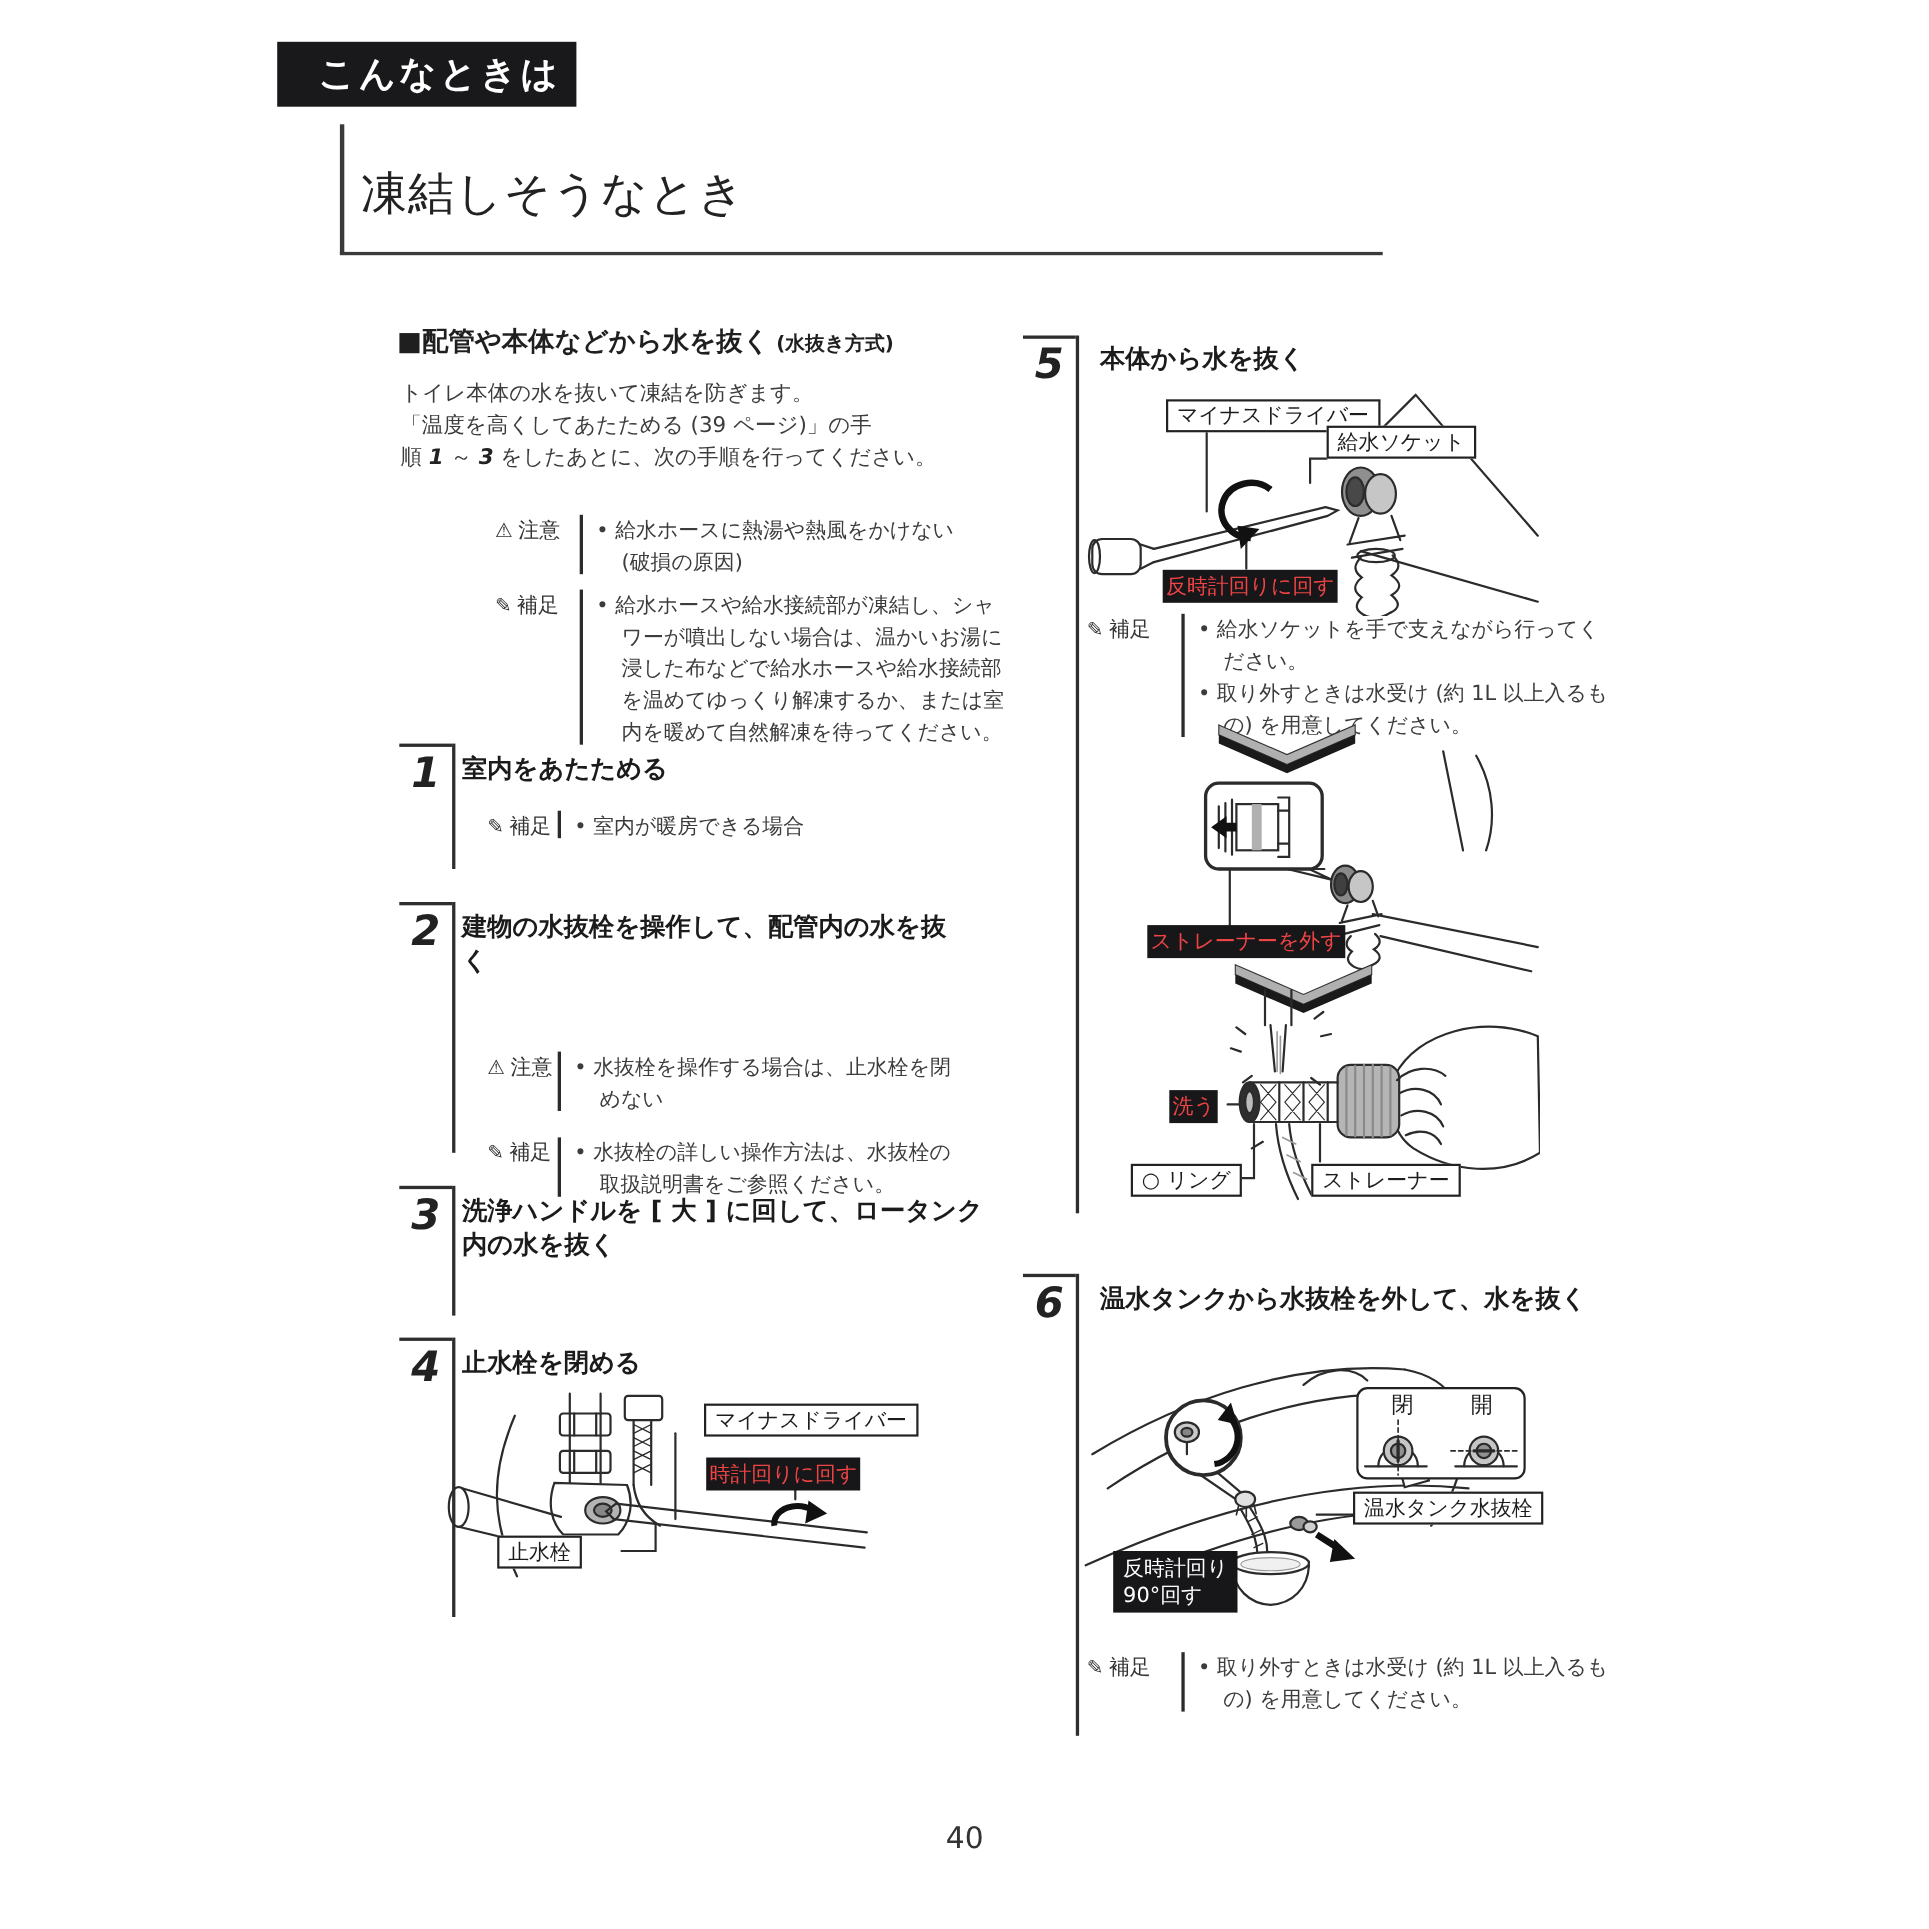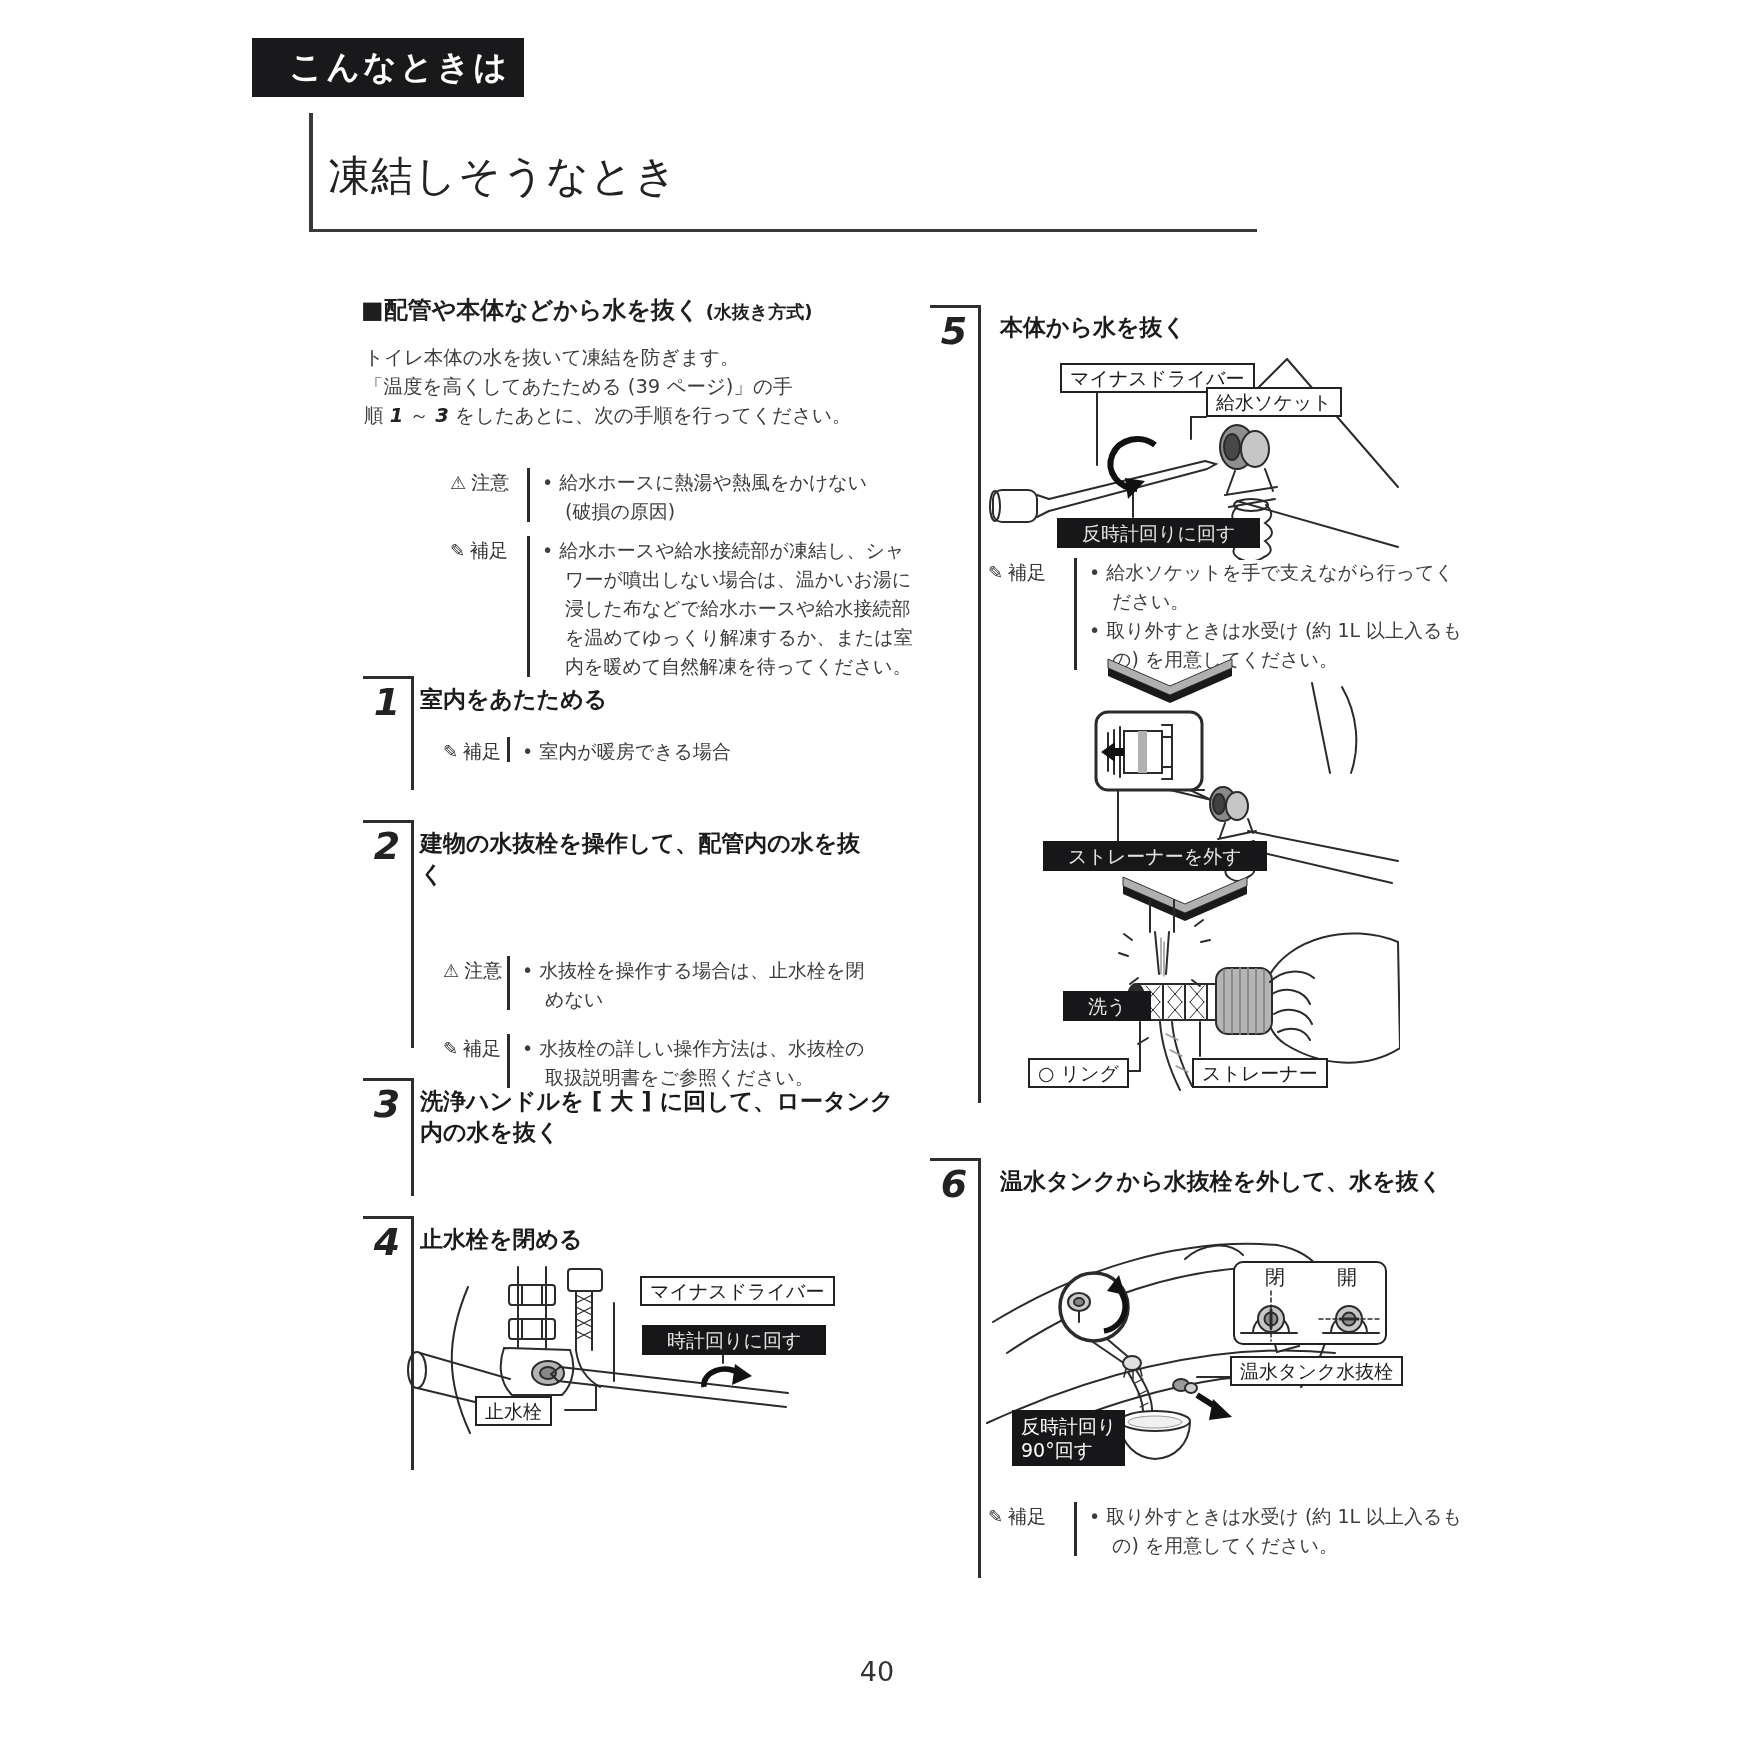--- a/index.html
+++ b/index.html
@@ -35,21 +35,21 @@
   
   .step-topline{height:3px;background:#2e2e2e;}
   .step-vline{width:3px;background:#2e2e2e;}
   .step-num{font-size:38px;font-weight:bold;font-style:italic;text-align:center;color:#222;}
   .step-title{font-size:23px;font-weight:bold;line-height:31px;color:#1b1b1b;}
   .step-title div{white-space:nowrap;}
 
   
   .lab{position:absolute;border:2px solid #222;background:#fff;padding:1px 8px;
        font-size:19px;line-height:24px;white-space:nowrap;color:#1c1c1c;z-index:3;}
-  .lab-dark{position:absolute;background:#17171a;color:#e5e5e5;padding:3px 25px;
+  .lab-dark{position:absolute;background:#17171a;color:#ef4444;padding:3px 3px;
        font-size:19px;line-height:24px;white-space:nowrap;z-index:3;}
   .lab-dark2{position:absolute;background:#17171a;color:#fff;padding:4px 9px;
        font-size:19px;line-height:24px;z-index:3;}
   .lab-dark2 div{white-space:nowrap;}
 
   svg.illu{position:absolute;z-index:1;}
 
   
   .inset{position:absolute;left:1233px;top:1261px;width:154px;height:84px;background:#fff;
          border:2.5px solid #222;border-radius:10px;box-sizing:border-box;z-index:2;}
@@ -191,21 +191,21 @@
       <path d="M170,112 L161,119 L168,126"></path>
       <path d="M224,48 V126"></path>
       <path d="M175,155 H206 V130"></path>
       <path d="M333,97 V108"></path>
     </g>
     <path d="M314,132 A21,16 0 0 1 350,119" stroke="#111" stroke-width="5.5" fill="none"></path>
     <polygon points="345,109 362,121 342,130" fill="#111"></polygon>
   </svg>
   <div class="lab" style="left:640px;top:1276px">マイナスドライバー</div>
   <div class="lab-dark" style="left:642px;top:1325px">時計回りに回す</div>
-  <div class="lab" style="left:475px;top:1396px">止水栓</div>
+  <div class="lab" style="left:452px;top:1396px">止水栓</div>
 
   <div class="abs step-topline" style="left:930px;top:305px;width:48px"></div>
   <div class="abs step-num" style="left:930px;top:309px;width:48px">5</div>
   <div class="abs step-vline" style="left:978px;top:305px;height:798px"></div>
   <div class="abs step-title" style="left:1000px;top:312px">
       <div>本体から水を抜く</div>
     </div>
 
   <svg class="illu" style="left:985px;top:355px" width="415" height="205" viewBox="0 0 415 205">
     <g fill="none" stroke="#2b2b2b" stroke-width="2" stroke-linecap="round">

